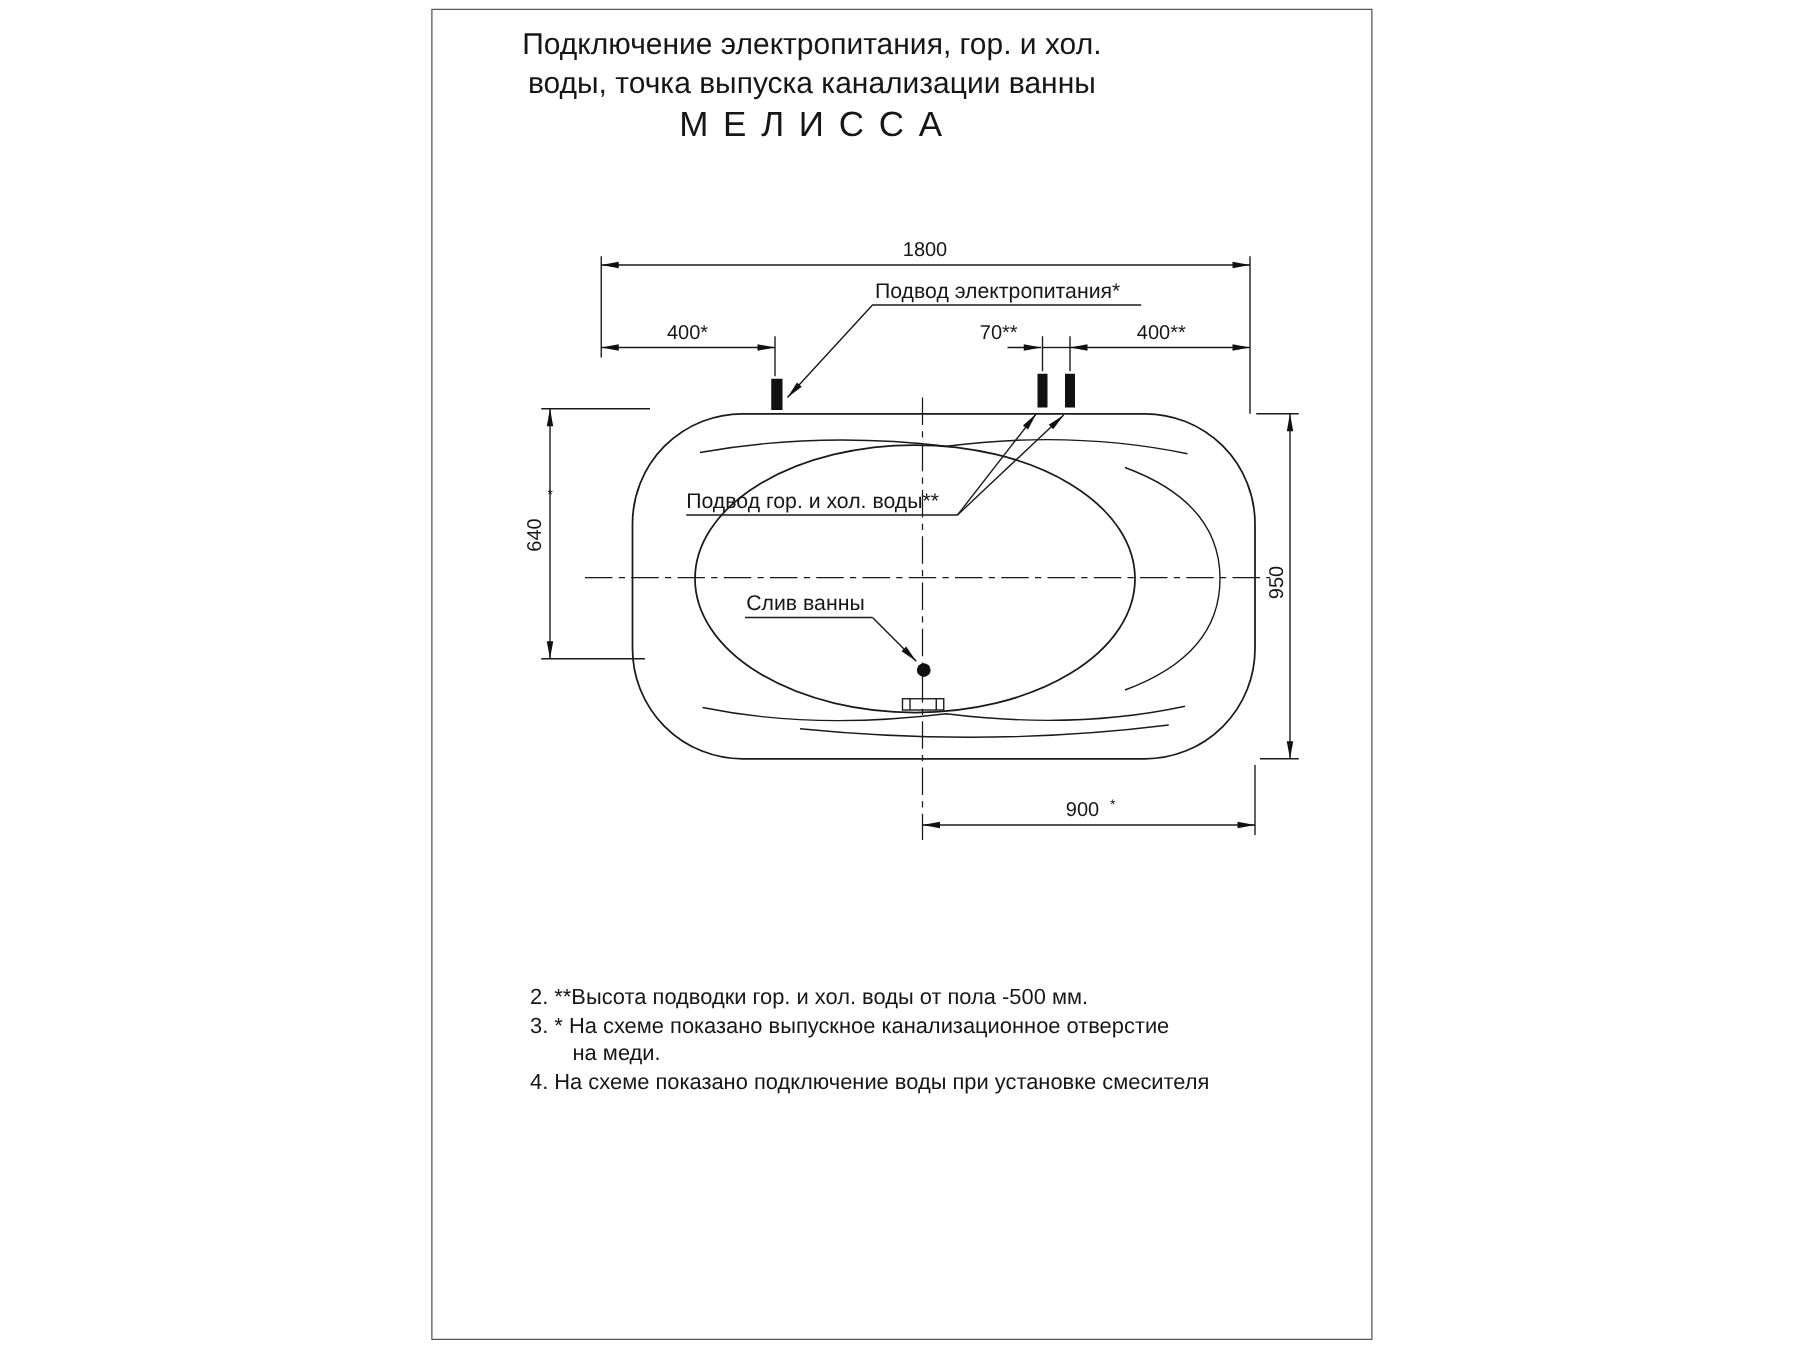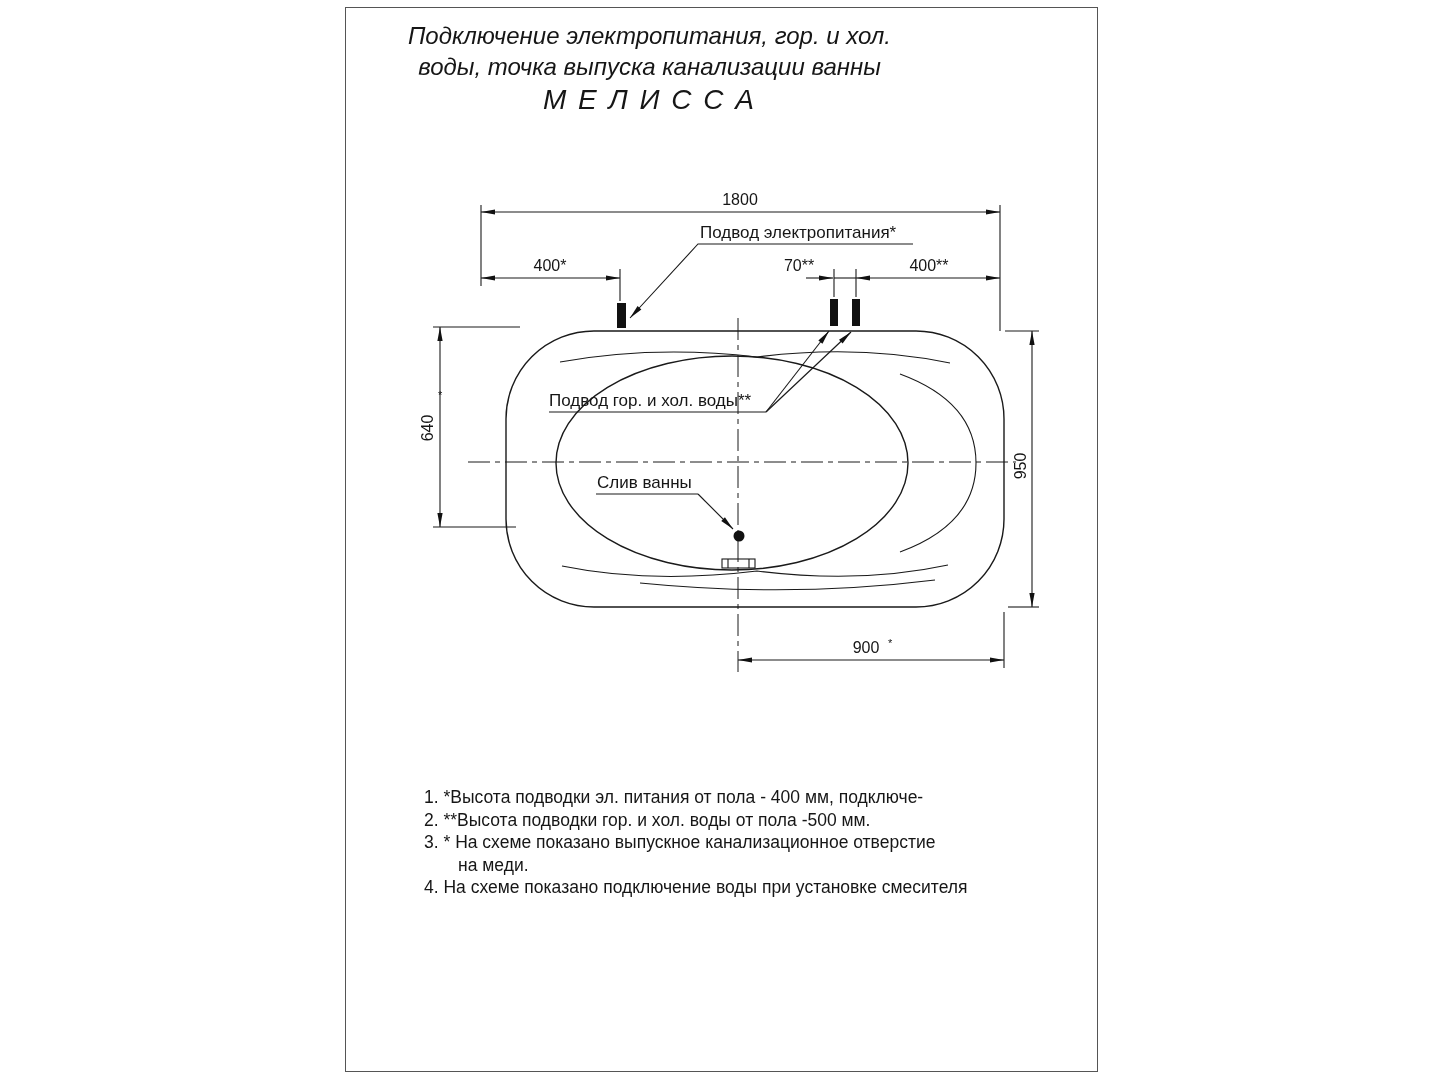--- a/index.html
+++ b/index.html
@@ -1,19 +1,19 @@
 <!DOCTYPE html>
 <html><head>
 <meta charset="utf-8">
 <style>
   * { margin:0; padding:0; box-sizing:border-box; }
   html,body { width:1440px; height:1080px; background:#ffffff; font-family:"Liberation Sans", sans-serif; }
   .page { position:relative; width:1440px; height:1080px; background:#ffffff; overflow:hidden; }
   .frame { position:absolute; left:345px; top:7px; width:753px; height:1065px; border:1px solid #555; background:#ffffff; }
-  .title { position:absolute; left:345px; top:20px; width:609px; text-align:center; color:#161616;font-style:italic; }
+  .title { position:absolute; left:345px; top:20px; width:609px; text-align:center; color:#161616; }
   .t1 { font-size:24px; line-height:31px; }
   .t2 { font-size:28px; line-height:31px; margin-top:2px; letter-spacing:2px; }
   svg.draw { position:absolute; left:0; top:0; width:1440px; height:1080px; }
   .ln  { stroke:#1a1a1a; stroke-width:1.1; fill:none; }
   .tub { stroke:#1a1a1a; stroke-width:1.4; fill:none; }
   .cl  { stroke:#1a1a1a; stroke-width:1; fill:none; stroke-dasharray:22 5 5 5; }
   .blk { fill:#111; stroke:none; }
   .dtxt { font-family:"Liberation Sans", sans-serif; font-size:16px; fill:#161616; }
   .stxt { font-family:"Liberation Sans", sans-serif; font-size:11px; fill:#161616; }
   .ltxt { font-family:"Liberation Sans", sans-serif; font-size:17px; fill:#161616; }
@@ -109,20 +109,19 @@
     </g>
 
     <g>
       <text class="ltxt" x="700" y="238">Подвод электропитания*</text>
       <text class="ltxt" x="549" y="406">Подвод гор. и хол. воды**</text>
       <text class="ltxt" x="597" y="488">Слив ванны</text>
     </g>
   </svg>
 
   <div class="notes">
-    <div>1. *Высота подводки эл. питания от пола - 400 мм, подключе-</div>
     <div>2. **Высота подводки гор. и хол. воды от пола -500 мм.</div>
     <div>3. * На схеме показано выпускное канализационное отверстие</div>
     <div>       на меди.</div>
     <div>4. На схеме показано подключение воды при установке смесителя</div>
   </div>
 
 </div>
 
 </body></html>

